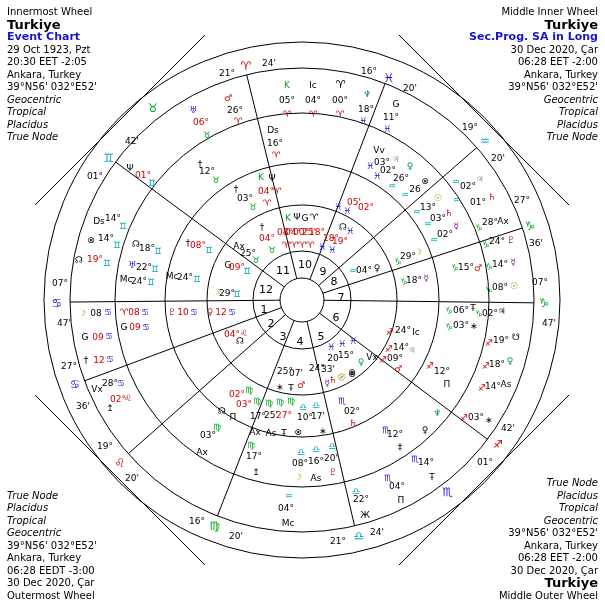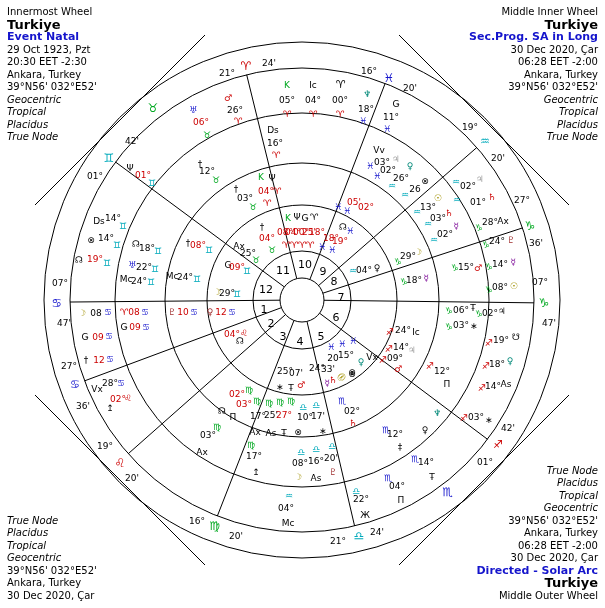--- a/index.html
+++ b/index.html
@@ -384,23 +384,23 @@
       <span class="tok b" style="left: 388px; top: 478px;">♏</span>
       <span class="tok k" style="left: 397px; top: 486px;">04°</span>
       <span class="tok k" style="left: 401px; top: 500px;">Π</span>
       <span class="tok c" style="left: 356px; top: 491px;">♎</span>
       <span class="tok k" style="left: 361px; top: 499px;">22°</span>
       <span class="tok k" style="left: 365px; top: 515px;">Ж</span>
     </div>
   <div class="corner" style="left:7px;top:6px;" id="c-tl">
       <span class="ln ">Innermost Wheel</span>
       <span class="ln blg">Turkiye</span>
-      <span class="ln b">Event Natal</span>
+      <span class="ln b">Event Chart</span>
       <span class="ln ">29 Oct 1923, Pzt</span>
-      <span class="ln ">20:30  EET -2:30</span>
+      <span class="ln ">20:30  EET -2:05</span>
       <span class="ln ">Ankara, Turkey</span>
       <span class="ln ">39°N56' 032°E52'</span>
       <span class="ln i">Geocentric</span>
       <span class="ln i">Tropical</span>
       <span class="ln i">Placidus</span>
       <span class="ln i">True Node</span>
     </div>
   <div class="corner right" style="right:7px;top:6px;" id="c-tr">
       <span class="ln ">Middle Inner Wheel</span>
       <span class="ln blg">Turkiye</span>
@@ -414,28 +414,29 @@
       <span class="ln i">Placidus</span>
       <span class="ln i">True Node</span>
     </div>
   <div class="corner" style="left:7px;bottom:6px;" id="c-bl">
       <span class="ln i">True Node</span>
       <span class="ln i">Placidus</span>
       <span class="ln i">Tropical</span>
       <span class="ln i">Geocentric</span>
       <span class="ln ">39°N56' 032°E52'</span>
       <span class="ln ">Ankara, Turkey</span>
+      <span class="ln ">06:28  EEDT -3:00</span>
       <span class="ln ">30 Dec 2020, Çar</span>
+      <span class="ln ">Outermost Wheel</span>
     </div>
   <div class="corner right" style="right:7px;bottom:6px;" id="c-br">
       <span class="ln i">True Node</span>
       <span class="ln i">Placidus</span>
       <span class="ln i">Tropical</span>
       <span class="ln i">Geocentric</span>
       <span class="ln ">39°N56' 032°E52'</span>
       <span class="ln ">Ankara, Turkey</span>
       <span class="ln ">06:28  EET -2:00</span>
       <span class="ln ">30 Dec 2020, Çar</span>
-      <span class="ln b">Directed - Solar Arc</span>
       <span class="ln blg">Turkiye</span>
       <span class="ln ">Middle Outer Wheel</span>
     </div>
 </div>
 
 </body></html>

